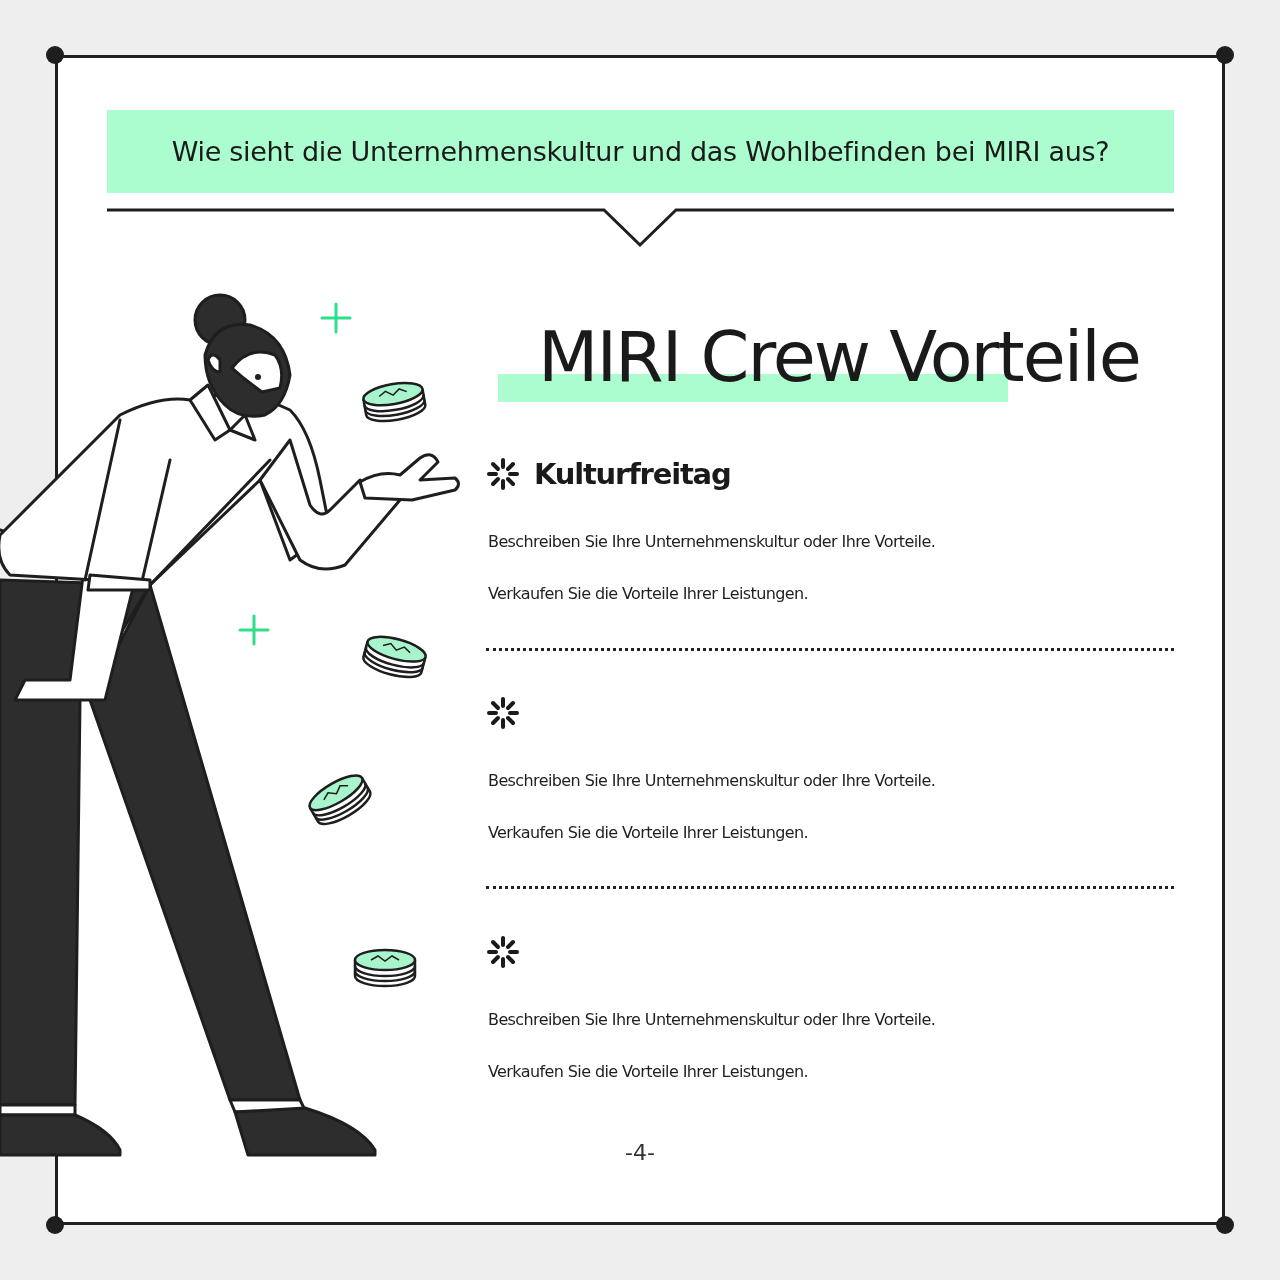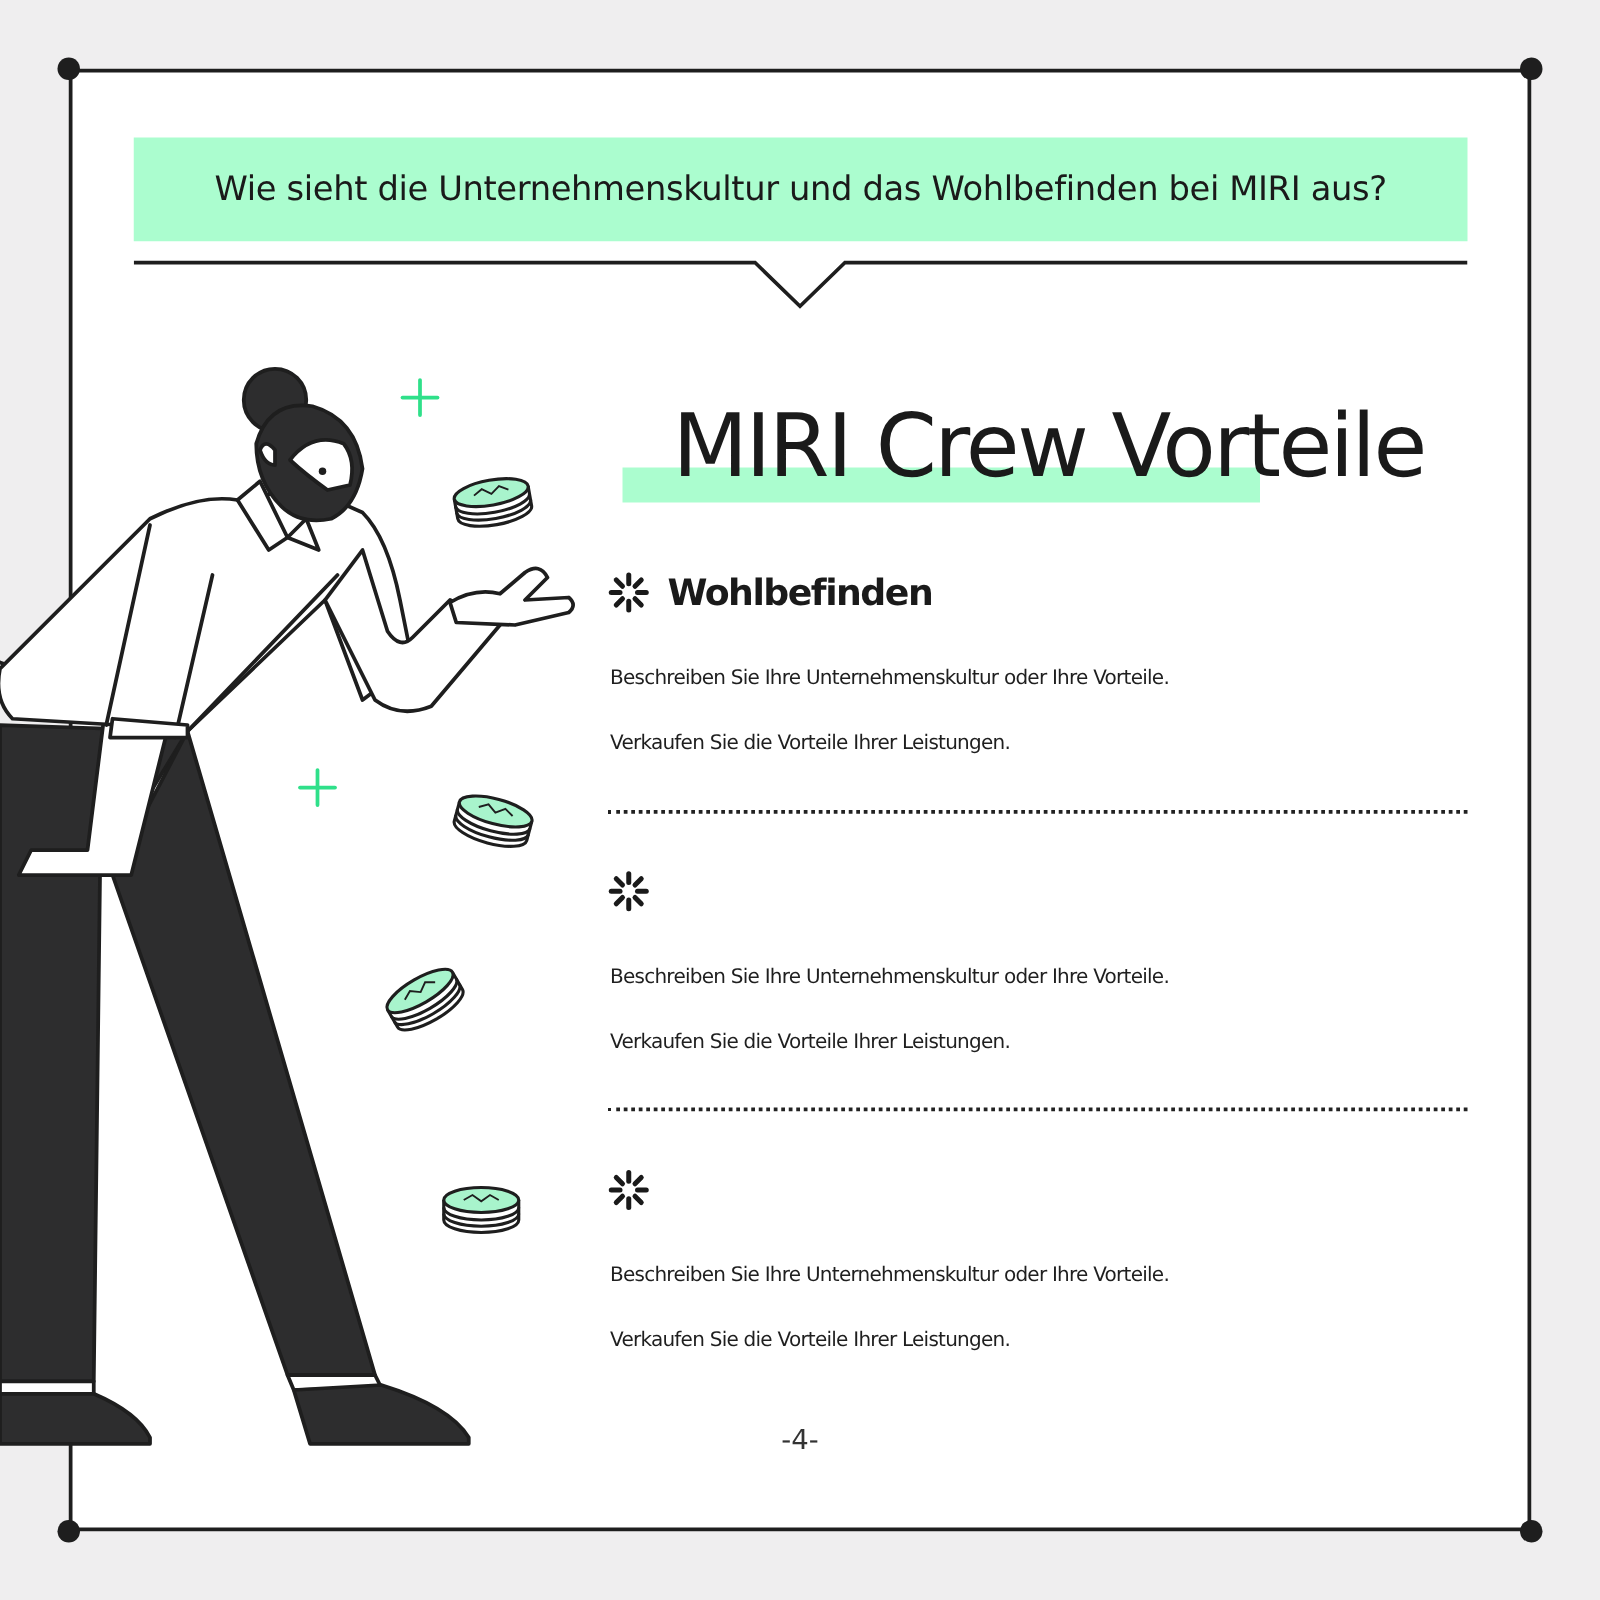--- a/index.html
+++ b/index.html
@@ -132,21 +132,21 @@
         <line x1="17" y1="3" x2="17" y2="10"></line>
         <line x1="17" y1="24" x2="17" y2="31"></line>
         <line x1="3" y1="17" x2="10" y2="17"></line>
         <line x1="24" y1="17" x2="31" y2="17"></line>
         <line x1="7" y1="7" x2="12" y2="12"></line>
         <line x1="22" y1="22" x2="27" y2="27"></line>
         <line x1="27" y1="7" x2="22" y2="12"></line>
         <line x1="12" y1="22" x2="7" y2="27"></line>
       </g>
     </svg>
-    <span class="benefit-title">Wohlbefinden</span>
+    <span class="benefit-title">Kulturfreitag</span>
   </div>
   <div class="benefit-body">
     <div>Beschreiben Sie Ihre Unternehmenskultur oder Ihre Vorteile.</div>
     <div>Verkaufen Sie die Vorteile Ihrer Leistungen.</div>
   </div>
 </div>
 
 <div class="divider" style="top:648px"></div>
 
 <div class="benefit" style="top:693px">

